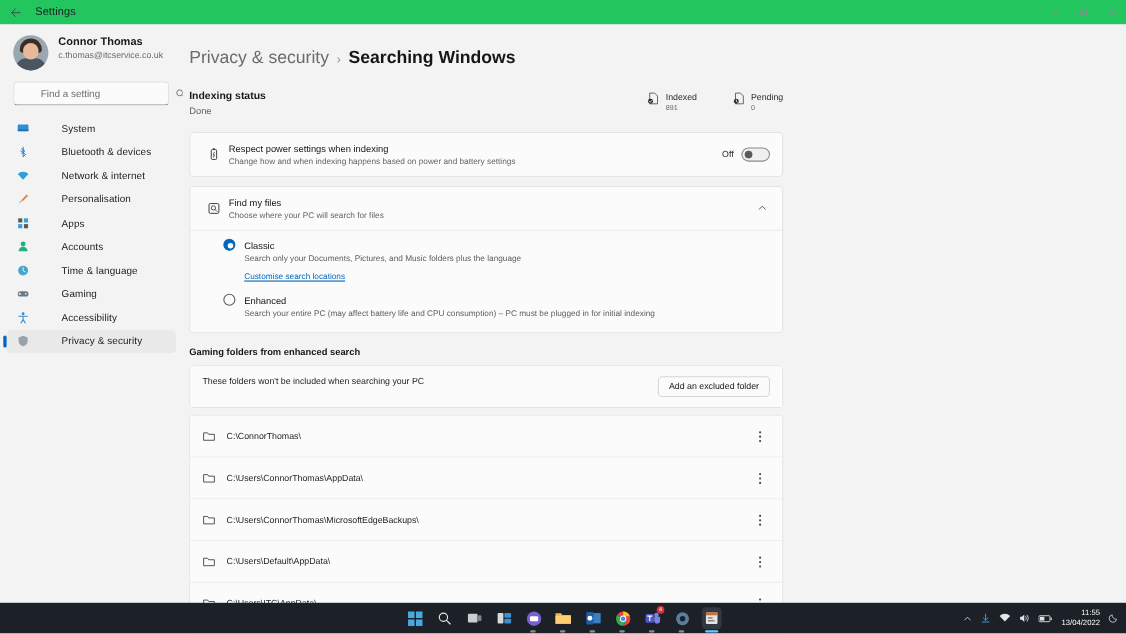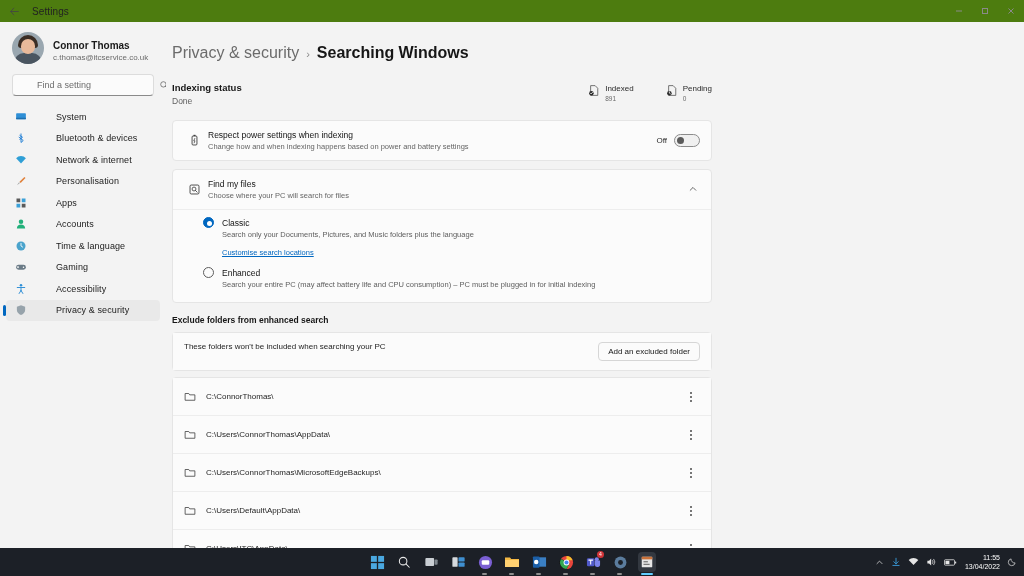--- a/index.html
+++ b/index.html
@@ -7,40 +7,40 @@
     width: 1024px; height: 576px;
     font-family: "Liberation Sans", sans-serif;
     background: #f3f3f3;
     overflow: hidden;
     -webkit-font-smoothing: antialiased;
   }
   .app { position: relative; width: 1024px; height: 576px; display: flex; flex-direction: column; }
 
   
   .titlebar {
-    height: 22px; background: #4d7c0f; display: flex; align-items: center;
+    height: 22px; background: #22c55e; display: flex; align-items: center;
     flex: 0 0 22px; position: relative; z-index: 5;
   }
   .tb-back {
     width: 28px; height: 22px; display: flex; align-items: center; justify-content: center;
     color: #444; font-size: 11px;
   }
   .tb-title { font-size: 10px; color: #222; margin-left: 4px; letter-spacing: .1px; }
   .tb-controls { margin-left: auto; display: flex; height: 22px; }
   .tb-btn {
     width: 26px; height: 22px; display: flex; align-items: center; justify-content: center;
     color: #8a8a8a; font-size: 9px;
   }
 
   
   .body { flex: 1; display: flex; min-height: 0; background: #f3f3f3; }
 
   
   .sidebar { width: 166px; flex: 0 0 166px; background: #f3f3f3; padding-top: 4px; }
-  .profile { display: flex; align-items: flex-end; padding: 6px 12px 10px 12px; gap: 9px; }
+  .profile { display: flex; align-items: flex-start; padding: 6px 12px 10px 12px; gap: 9px; }
   .avatar {
     width: 32px; height: 32px; border-radius: 50%; flex: 0 0 32px;
     background: #9aa7b0; overflow: hidden; position: relative;
   }
   .avatar .hair { position:absolute; left:6px; top:3px; width:20px; height:13px; border-radius:10px 10px 3px 3px; background:#3a2d25; }
   .avatar .face { position:absolute; left:9px; top:7px; width:14px; height:15px; border-radius:7px; background:#e8b99a; }
   .avatar .body2 { position:absolute; left:2px; top:21px; width:28px; height:14px; border-radius:10px 10px 0 0; background:#4a5560; }
   .pname { font-size: 10px; font-weight: bold; color: #1a1a1a; line-height: 13px; }
   .pmail { font-size: 8px; color: #6a6a6a; line-height: 12px; }
 
@@ -421,21 +421,21 @@
             <div class="radio-block" style="margin-bottom:0">
               <div class="radio-line">
                 <span class="radio"></span>
                 <span class="radio-label">Enhanced</span>
               </div>
               <div class="radio-desc">Search your entire PC (may affect battery life and CPU consumption) – PC must be plugged in for initial indexing</div>
             </div>
           </div>
         </div>
 
-        <div class="sectiontitle">Exclude folders from enhanced search</div>
+        <div class="sectiontitle">Gaming folders from enhanced search</div>
 
         <div class="card" style="margin-bottom:6px">
           <div class="addrow">
             <span class="txt">These folders won't be included when searching your PC</span>
             <button class="btn">Add an excluded folder</button>
           </div>
         </div>
 
         <div class="card">
           <div class="listrow">

